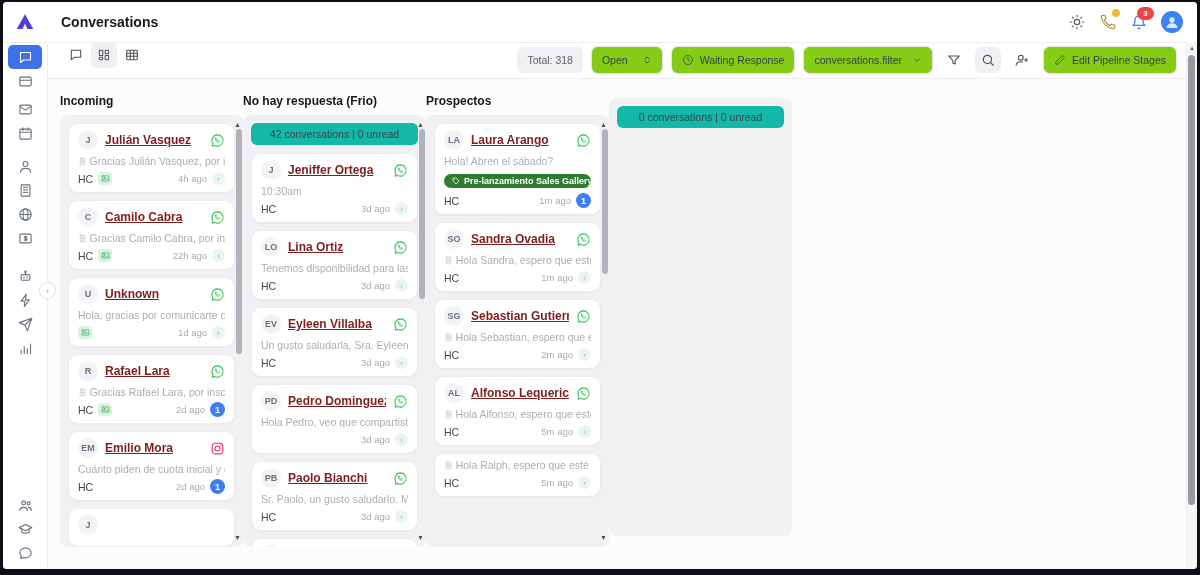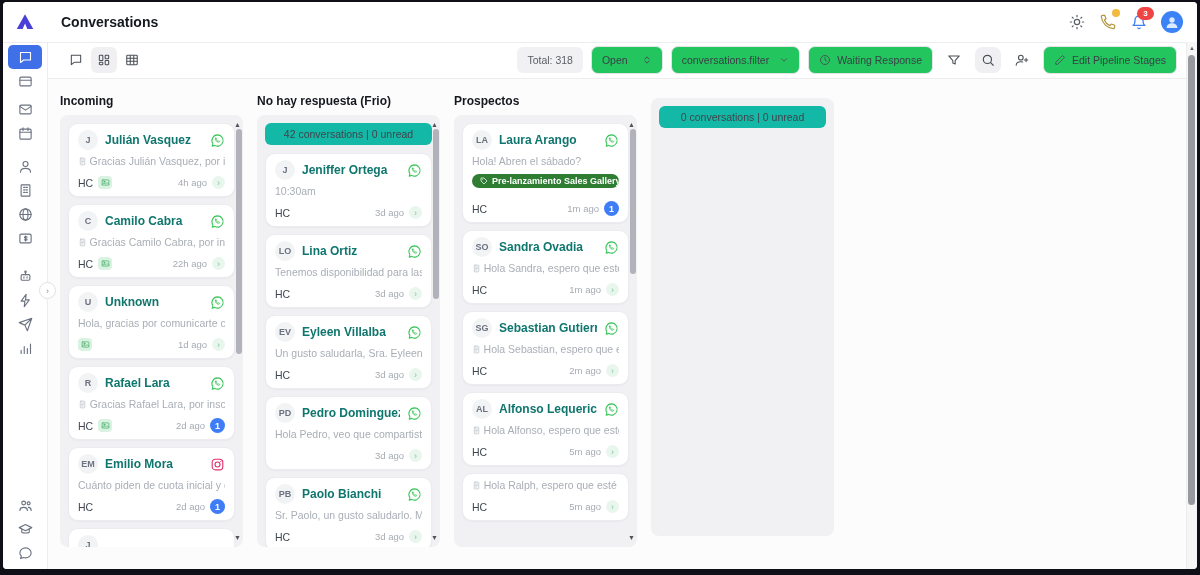--- a/index.html
+++ b/index.html
@@ -23,58 +23,58 @@
   
   .sidebar{position:absolute;top:40px;left:0;bottom:0;width:44px;background:#fff;border-right:1px solid #ededf0;display:flex;flex-direction:column;align-items:center;padding-top:3px;z-index:3;}
   .side-item{width:34px;height:24px;border-radius:5px;display:flex;align-items:center;justify-content:center;color:#6b7280;cursor:pointer;flex:none;}
   .side-item svg{width:15px;height:15px;}
   .side-item.sel{background:#4070e8;color:#fff;}
   .m-mail{margin-top:4px;}.m-user{margin-top:9px;}.m-bot{margin-top:14px;}
   .side-bottom{margin-top:auto;display:flex;flex-direction:column;align-items:center;padding-bottom:4px;}
   .collapse-handle{position:absolute;left:36px;top:280px;width:15px;height:15px;border-radius:50%;background:#fff;border:1px solid #e2e2e6;display:flex;align-items:center;justify-content:center;font-size:9px;color:#8a8f98;z-index:6;cursor:pointer;}
 
   
-  .toolbar{position:absolute;top:40px;left:44px;right:0;height:36px;background:#fff;border-bottom:1px solid #ededf0;display:flex;align-items:center;padding-left:16px;z-index:2;}
+  .toolbar{position:absolute;top:40px;left:44px;right:0;height:36px;background:#fff;border-bottom:1px solid #ededf0;display:flex;padding-left:16px;z-index:2;}
   .viewbtn{width:26px;height:26px;border-radius:6px;display:flex;align-items:center;justify-content:center;color:#4a4f57;margin-right:2px;cursor:pointer;}
   .viewbtn svg{width:14px;height:14px;}
   .viewbtn.sel{background:#f0f0f2;}
   .tb-right{margin-left:auto;display:flex;align-items:center;gap:8px;padding-right:20px;}
   .chip{height:26px;display:flex;align-items:center;background:#f1f1f3;border-radius:6px;padding:0 10px;font-size:10.5px;color:#5a5f66;}
-  .tbtn{height:26px;display:flex;align-items:center;gap:6px;background:#22c55e;border:1px solid #e3e3e8;border-radius:7px;padding:0 10px;font-size:10.5px;color:#3a3f47;cursor:pointer;white-space:nowrap;}
+  .tbtn{height:26px;display:flex;align-items:center;gap:6px;background:#84cc16;border:1px solid #e3e3e8;border-radius:7px;padding:0 10px;font-size:10.5px;color:#3a3f47;cursor:pointer;white-space:nowrap;}
   .tbtn svg{width:12px;height:12px;color:#4a4f57;}
   .iconbtn{width:26px;height:26px;border-radius:7px;display:flex;align-items:center;justify-content:center;color:#4a4f57;cursor:pointer;}
   .iconbtn svg{width:14px;height:14px;}
   .iconbtn.graybg{background:#f0f0f2;}
   .sel-caret{color:#8a8f98;display:flex;}
   .sel-caret svg{width:10px;height:10px;}
 
   
-  .board{position:absolute;top:76px;left:44px;right:10px;bottom:0;background:#fcfcfd;display:flex;gap:14px;padding:16px 0 0 13px;overflow:hidden;}
+  .board{position:absolute;top:76px;left:44px;right:10px;bottom:0;background:#fcfcfd;display:flex;padding:16px 0 0 13px;overflow:hidden;}
   .col{width:183px;flex:none;}
   .col-title{font-size:12px;font-weight:700;color:#15181e;height:15px;margin-bottom:6px;white-space:nowrap;}
   .col-body{position:relative;background:#f1f1f4;border-radius:8px;height:432px;padding:8px;box-sizing:border-box;overflow:hidden;}
   .col.no-title .col-body{margin-top:4px;height:438px;}
   .col-chip{height:22px;background:#14b8a6;border-radius:6px;display:flex;align-items:center;justify-content:center;font-size:10.5px;color:#3f444c;margin-bottom:8px;}
   .scroll-arrow{position:absolute;right:2px;font-size:7px;color:#52525b;line-height:1;cursor:pointer;z-index:2;}
   .scroll-arrow.up{top:6px;} .scroll-arrow.down{bottom:6px;}
   .col-thumb{position:absolute;right:1px;width:6px;border-radius:3px;background:#b2b2ba;z-index:1;cursor:pointer;}
 
   
   .card{background:#fff;border:1px solid #ececf0;border-radius:10px;padding:5px 9px 6px;margin-bottom:7px;box-shadow:0 1px 2px rgba(20,20,40,.04);cursor:pointer;}
   .card-top{display:flex;align-items:center;gap:7px;height:22px;margin-bottom:4px;}
   .avatar{width:20px;height:20px;border-radius:50%;background:#f2f3f5;color:#6b7280;font-size:9px;font-weight:700;display:flex;align-items:center;justify-content:center;flex:none;}
-  .cname{font-size:12px;font-weight:700;color:#0f766e;flex:1;white-space:nowrap;overflow:hidden;}
+  .cname{font-size:12px;font-weight:700;color:#7f1d1d;flex:1;white-space:nowrap;overflow:hidden;text-decoration:underline;}
   .chan{flex:none;display:flex;}
   .chan svg{width:15px;height:15px;}
   .preview{display:flex;align-items:center;gap:4px;height:12px;margin-bottom:4px;font-size:10.5px;color:#a9aeb6;white-space:nowrap;overflow:hidden;}
   .preview svg{width:9px;height:9px;color:#b5bac1;flex:none;}
   .preview span{overflow:hidden;white-space:nowrap;}
   .tagpill{display:inline-flex;align-items:center;gap:4px;background:#2e7d32;color:#fff;font-size:9px;font-weight:700;border-radius:9px;padding:2px 8px;margin-bottom:5px;max-width:100%;box-sizing:border-box;white-space:nowrap;overflow:hidden;}
   .tagpill svg{width:8px;height:8px;flex:none;}
-  .card-bot{display:flex;align-items:center;height:15px;margin-top:8px;}
+  .card-bot{display:flex;align-items:center;height:15px;}
   .hc{font-size:10.5px;color:#3f4650;margin-right:5px;}
   .mbadge{width:14px;height:13px;border-radius:4px;background:#d9f2e1;display:flex;align-items:center;justify-content:center;color:#3da95c;}
   .mbadge svg{width:9px;height:9px;}
   .time{margin-left:auto;font-size:9.5px;color:#a5abb3;margin-right:5px;white-space:nowrap;}
   .chev{width:13px;height:13px;border-radius:50%;background:#e9f6ee;color:#7fc79b;font-size:9px;display:flex;align-items:center;justify-content:center;flex:none;}
   .unread{width:15px;height:15px;border-radius:50%;background:#3f7df6;color:#fff;font-size:9px;font-weight:700;display:flex;align-items:center;justify-content:center;flex:none;}
 
   
   .page-scroll{position:absolute;top:40px;right:0;bottom:0;width:10px;background:#f6f6f7;border-left:1px solid #ececef;z-index:5;}
   .page-scroll .up{position:absolute;top:3px;left:0;right:0;text-align:center;font-size:6px;color:#5a5f66;}
@@ -275,37 +275,37 @@
       <div class="tbtn" style="gap:14px">
         <span>Open</span>
         <span class="sel-caret">
           <svg viewBox="0 0 24 24" fill="none" stroke="currentColor" stroke-width="2.4" stroke-linecap="round">
                 <path d="M7 9.5l5-5 5 5M7 14.5l5 5 5-5"></path>
               </svg>
         </span>
       </div>
 
 
+      <div class="tbtn">
+        <svg viewBox="0 0 24 24" fill="none" stroke="currentColor" stroke-width="1.8" stroke-linecap="round">
+              <circle cx="12" cy="12" r="9"></circle>
+              <path d="M12 7v5l3.5 2"></path>
+            </svg>
+        <span>Waiting Response</span>
+      </div>
+
       <div class="tbtn" style="gap:10px">
         <span>conversations.filter</span>
         <span class="sel-caret">
           <svg viewBox="0 0 24 24" fill="none" stroke="currentColor" stroke-width="2.2" stroke-linecap="round">
                 <path d="M6 9l6 6 6-6"></path>
               </svg>
         </span>
       </div>
 
-      <div class="tbtn">
-        <svg viewBox="0 0 24 24" fill="none" stroke="currentColor" stroke-width="1.8" stroke-linecap="round">
-              <circle cx="12" cy="12" r="9"></circle>
-              <path d="M12 7v5l3.5 2"></path>
-            </svg>
-        <span>Waiting Response</span>
-      </div>
-
       <div class="iconbtn">
         <svg viewBox="0 0 24 24" fill="none" stroke="currentColor" stroke-width="1.8" stroke-linejoin="round">
               <path d="M3 5h18l-7 8v6l-4-2v-4z"></path>
             </svg>
       </div>
       <div class="iconbtn graybg">
         <svg viewBox="0 0 24 24" fill="none" stroke="currentColor" stroke-width="2" stroke-linecap="round">
               <circle cx="11" cy="11" r="7"></circle>
               <path d="M21 21l-4.5-4.5"></path>
             </svg>

